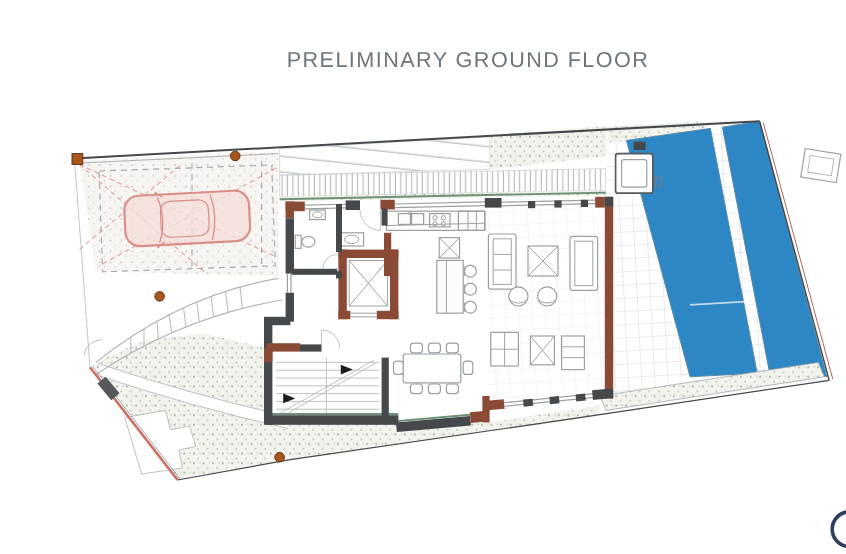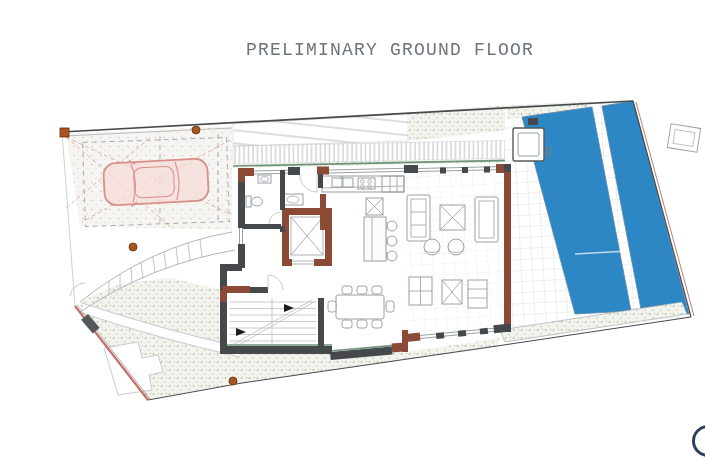--- a/index.html
+++ b/index.html
@@ -1,17 +1,17 @@
 <!DOCTYPE html>
 <html style="--canvas: #ffffff; --title-gray: #6d757c; --boundary-dark: #45494c; --boundary-red: #c96f66; --wall-dark: #45494c; --wall-brown: #8a4a36; --hedge-green: #6f9178; --stipple-bg: #f1f3ec; --stip-dot1: #93a893; --stip-dot2: #aebfa9; --hatch-gray: #a9aeb1; --line-gray: #b0b5b8; --furniture-gray: #9aa0a3; --floor-grid: #e3e6e8; --deck-grid: #ccd1d4; --pool-blue: #2d87c5; --pool-edge: #5b87a6; --car-pink: #d98f88; --car-fill: #f5ddd9; --column-orange: #a9561e; --cabinet-fill: #fbfcfc; --arrow-black: #1c1c1c; --logo-navy: #2e3f5c;"><head>
 <meta charset="utf-8">
 <style>
   html,body{margin:0;padding:0;background:#fff;}
   #stage{position:relative;width:705px;height:462px;overflow:hidden;background:var(--canvas,#fff);
-         font-family:Liberation Mono, monospace;}
+         font-family:Liberation Sans, sans-serif;}
   #plansvg{position:absolute;left:0;top:0;}
   .title{position:absolute;top:40px;left:390px;transform:translateX(-50%);
          font-size:18px;letter-spacing:1.2px;color:var(--title-gray,#6d757c);white-space:nowrap;font-weight:400;}
   
   .w-dark{fill:var(--wall-dark);}
   .w-brown{fill:var(--wall-brown);}
   .pool{fill:var(--pool-blue);stroke:var(--pool-edge);stroke-width:.8;}
   .stip{fill:url(#stip);}
   .stipL{fill:url(#stipL);}
   .ln{stroke:var(--line-gray);fill:none;stroke-width:.7;}

